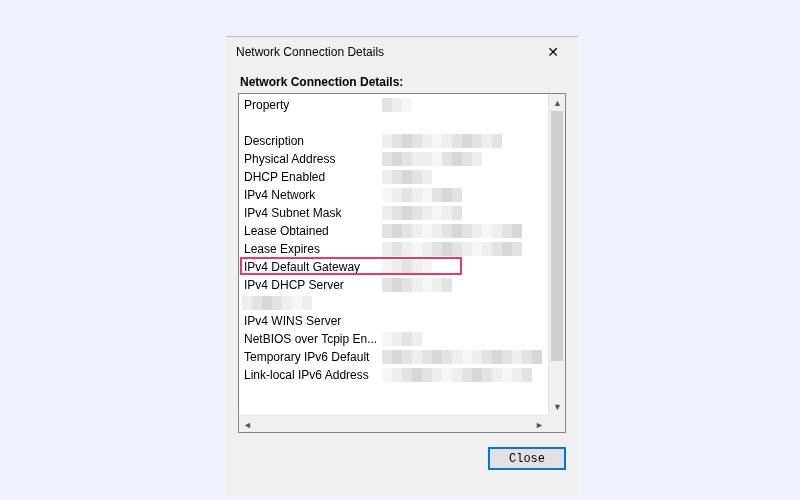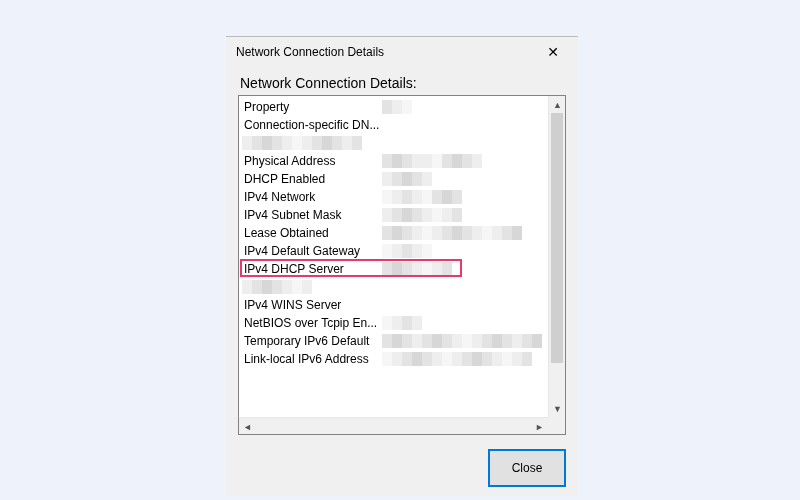--- a/index.html
+++ b/index.html
@@ -31,21 +31,22 @@
   }
   .close-x {
     width: 38px; height: 28px;
     display: flex; align-items: center; justify-content: center;
     font-size: 14px;
     font-family: Arial, sans-serif;
     cursor: default;
   }
   .section-label {
     padding: 8px 12px 4px 14px;
-    font-size: 14px;
+    font-size: 12px;
+    font-weight: bold;
   }
   .listbox-wrap {
     margin: 0 12px;
     border: 1px solid #828282;
     background: #ffffff;
     height: 340px;
     position: relative;
     overflow: hidden;
   }
   .list-content {
@@ -141,25 +142,25 @@
     width: 17px; height: 17px;
     background: #f0f0f0;
   }
   .button-row {
     display: flex;
     justify-content: flex-end;
     padding: 14px 12px 10px 12px;
   }
   .btn {
     min-width: 78px;
-    height: 38px;
+    height: 23px;
     background: #e1e1e1;
     border: 2px solid #0078d7;
     font-size: 12px;
-    font-family: Liberation Sans, sans-serif;
+    font-family: Liberation Mono, monospace;
     cursor: default;
     display: flex;
     align-items: center;
     justify-content: center;
   }
 </style>
 </head>
 <body>
 
 <div class="dialog">
@@ -177,26 +178,26 @@
           <div class="prop">Property</div>
           <div class="val">
             <div class="blurblock">
               <div class="px g2"></div>
               <div class="px g1"></div>
               <div class="px g0"></div>
             </div>
           </div>
         </div>
         <div class="row">
-          <div class="prop">Connection-specific DN...</div>
           <div class="val">
             <div class="blurblock"></div>
           </div>
         </div>
         <div class="row">
+          <div class="prop">Description</div>
           <div class="val">
             <div class="blurblock">
               <div class="px g1"></div>
               <div class="px g2"></div>
               <div class="px g3"></div>
               <div class="px g2"></div>
               <div class="px g1"></div>
               <div class="px g0"></div>
               <div class="px g1"></div>
               <div class="px g2"></div>
@@ -277,20 +278,41 @@
               <div class="px g0"></div>
               <div class="px g1"></div>
               <div class="px g2"></div>
               <div class="px g3"></div>
               <div class="px g2"></div>
               <div class="px g1"></div>
               <div class="px g0"></div>
               <div class="px g1"></div>
               <div class="px g2"></div>
               <div class="px g3"></div>
+            </div>
+          </div>
+        </div>
+        <div class="row">
+          <div class="prop">Lease Expires</div>
+          <div class="val">
+            <div class="blurblock">
+              <div class="px g1"></div>
+              <div class="px g2"></div>
+              <div class="px g1"></div>
+              <div class="px g0"></div>
+              <div class="px g1"></div>
+              <div class="px g2"></div>
+              <div class="px g3"></div>
+              <div class="px g2"></div>
+              <div class="px g1"></div>
+              <div class="px g0"></div>
+              <div class="px g1"></div>
+              <div class="px g2"></div>
+              <div class="px g3"></div>
+              <div class="px g2"></div>
             </div>
           </div>
         </div>
         <div class="row">
           <div class="prop">IPv4 Default Gateway</div>
           <div class="val">
             <div class="blurblock">
               <div class="px g0"></div>
               <div class="px g1"></div>
               <div class="px g2"></div>

